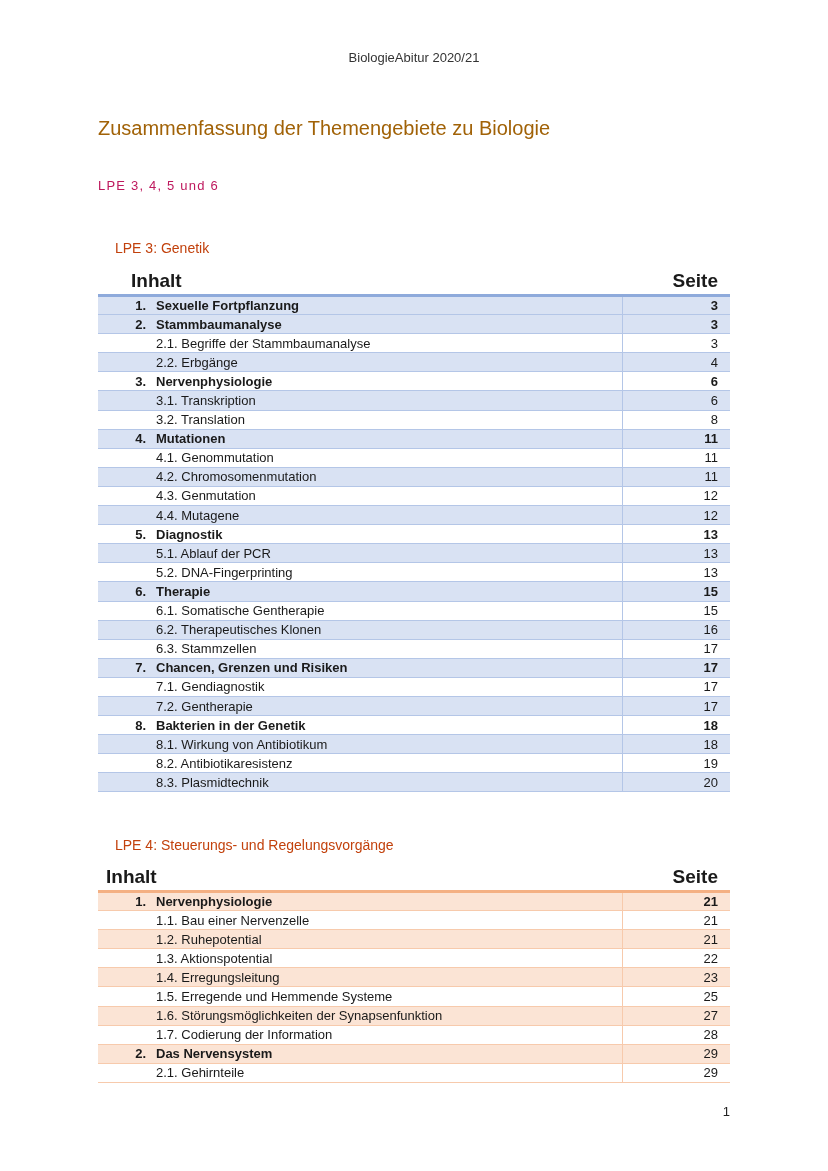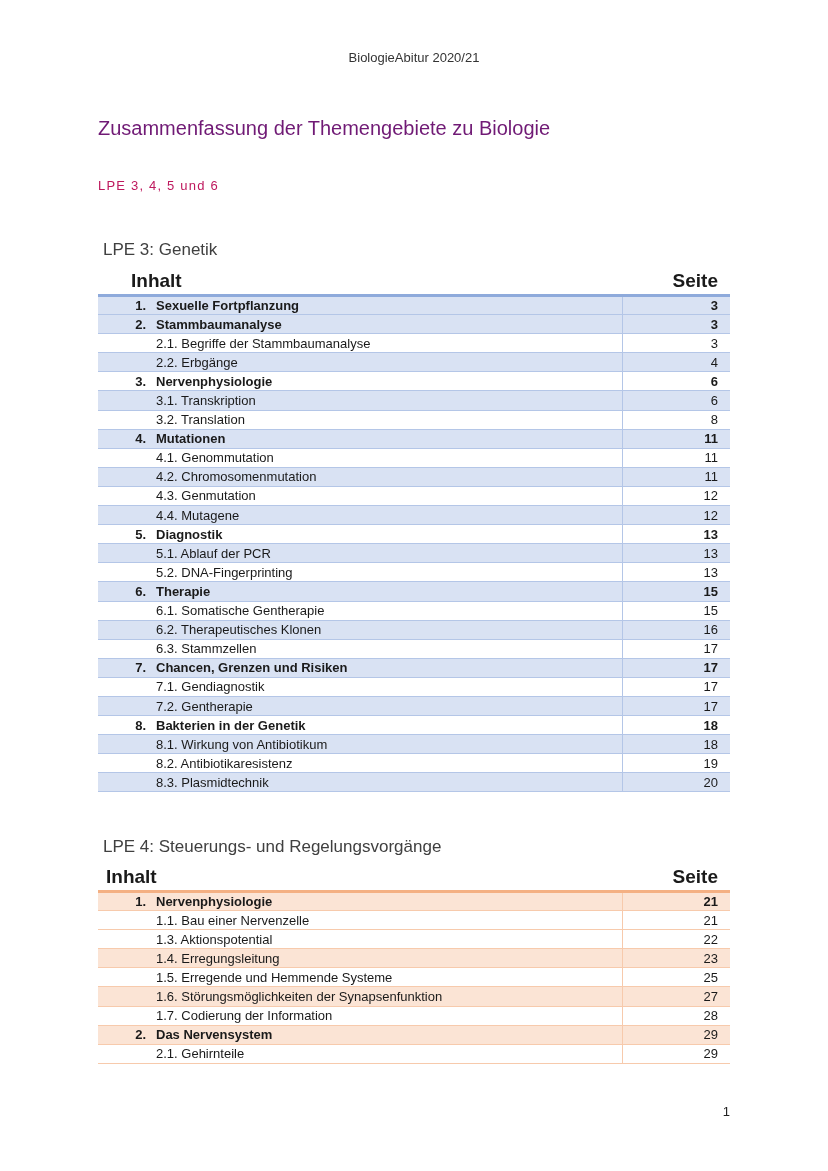--- a/index.html
+++ b/index.html
@@ -9,29 +9,29 @@
       font-family: "Liberation Sans", "DejaVu Sans", sans-serif;
       color: #1a1a1a;
     }
     .page-header {
       position: absolute; top: 50px; left: 98px; right: 98px;
       display: flex; justify-content: center;
       font-size: 13px; color: #333;
     }
     .doc-title {
       position: absolute; top: 117px; left: 98px;
-      font-size: 20px; color: #701a75; font-weight: normal;
+      font-size: 20px; color: #a16207; font-weight: normal;
     }
     .doc-subtitle {
       position: absolute; top: 178px; left: 98px;
       font-size: 13px; color: #be185d; letter-spacing: 1.2px;
     }
     .section-heading {
-      position: absolute; left: 103px;
-      font-size: 17px; color: #404040;
+      position: absolute; left: 115px;
+      font-size: 14px; color: #c2410c;
     }
     .toc {
       position: absolute; left: 98px; width: 632px;
       border-collapse: collapse;
       font-size: 13px;
     }
     .toc th {
       font-weight: bold; text-align: left; padding: 0 0 2px 0; height: 19px;
       font-size: 19px;
     }
@@ -197,20 +197,24 @@
   </thead>
   <tbody>
       <tr class="shade">
         <td><span class="num" style="font-weight: bold;">1.</span><span style="font-weight: bold;">Nervenphysiologie</span></td>
         <td class="page" style="font-weight: bold;">21</td>
       </tr>
       <tr>
         <td><span class="subind"></span><span>1.1. Bau einer Nervenzelle</span></td>
         <td class="page">21</td>
       </tr>
+      <tr class="shade">
+        <td><span class="subind"></span><span>1.2. Ruhepotential</span></td>
+        <td class="page">21</td>
+      </tr>
       <tr>
         <td><span class="subind"></span><span>1.3. Aktionspotential</span></td>
         <td class="page">22</td>
       </tr>
       <tr class="shade">
         <td><span class="subind"></span><span>1.4. Erregungsleitung</span></td>
         <td class="page">23</td>
       </tr>
       <tr>
         <td><span class="subind"></span><span>1.5. Erregende und Hemmende Systeme</span></td>

